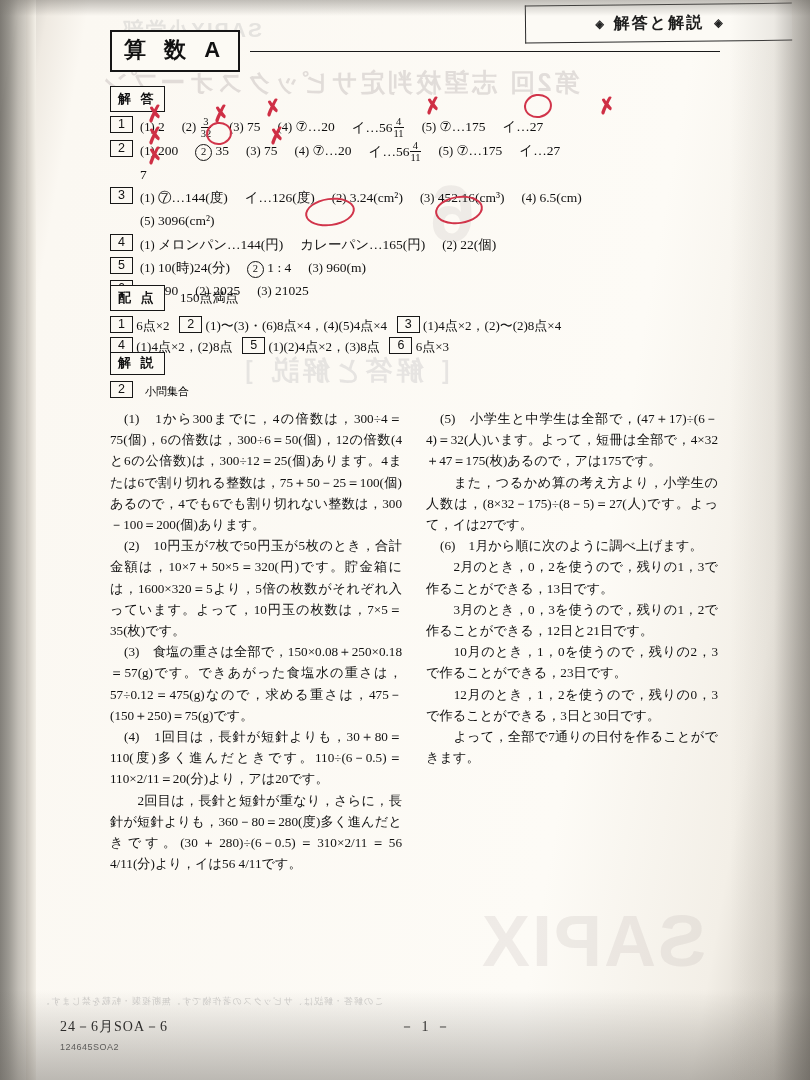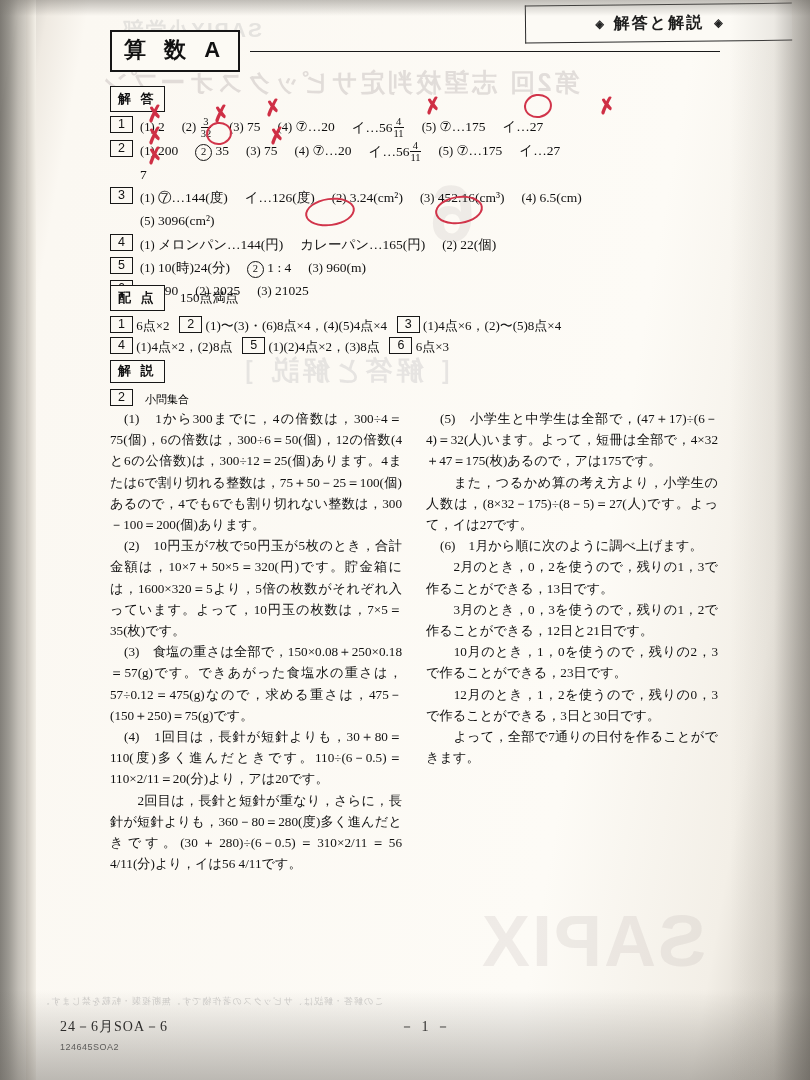--- a/index.html
+++ b/index.html
@@ -102,21 +102,21 @@
   .mixed{display:inline-flex;align-items:center;}
   .check{
     position:absolute;color:#cf2f45;font-size:21px;font-weight:bold;
     font-family:"Liberation Sans", sans-serif;transform:rotate(-12deg);pointer-events:none;
   }
   .redcircle{
     position:absolute;border:2.2px solid #d1344a;border-radius:50%;
     pointer-events:none;transform:rotate(-8deg);
   }
   .haiten{position:absolute;left:110px;top:285px;width:600px;font-size:13px;line-height:21px;color:#111;}
-  .kaisetsu{position:absolute;left:110px;top:360px;width:600px;}
+  .kaisetsu{position:absolute;left:110px;top:352px;width:600px;}
   .cols{position:absolute;left:110px;top:382px;width:610px;display:flex;gap:24px;}
   .col{width:292px;font-size:13.2px;line-height:21.2px;color:#121212;text-align:justify;}
   .col p{margin:0;}
   .indent{text-indent:14px;}
   .footer-left{position:absolute;left:60px;bottom:44px;font-size:14px;color:#1b1b1b;font-family:"Liberation Serif",serif;letter-spacing:1px;}
   .footer-code{position:absolute;left:60px;bottom:28px;font-size:9px;color:#555;font-family:"Liberation Sans",sans-serif;letter-spacing:.5px;}
   .footer-page{position:absolute;left:400px;bottom:44px;font-size:14px;color:#1b1b1b;letter-spacing:2px;}
 </style>
 </head>
 <body>
@@ -239,21 +239,21 @@
     <div style="margin-bottom:4px;">
       <span class="sect-label">配 点</span>
       <span style="margin-left:12px;">150点満点</span>
     </div>
     <div style="white-space:nowrap;">
       <span class="num-box">1</span>
       <span>6点×2</span>&nbsp;&nbsp;
       <span class="num-box">2</span>
       <span>(1)〜(3)・(6)8点×4，(4)(5)4点×4</span>&nbsp;&nbsp;
       <span class="num-box">3</span>
-      <span>(1)4点×6，(2)〜(5)8点×4</span>
+      <span>(1)4点×2，(2)〜(2)8点×4</span>
     </div>
     <div style="white-space:nowrap;">
       <span class="num-box">4</span>
       <span>(1)4点×2，(2)8点</span>&nbsp;&nbsp;
       <span class="num-box">5</span>
       <span>(1)(2)4点×2，(3)8点</span>&nbsp;&nbsp;
       <span class="num-box">6</span>
       <span>6点×3</span>
     </div>
   </div>

